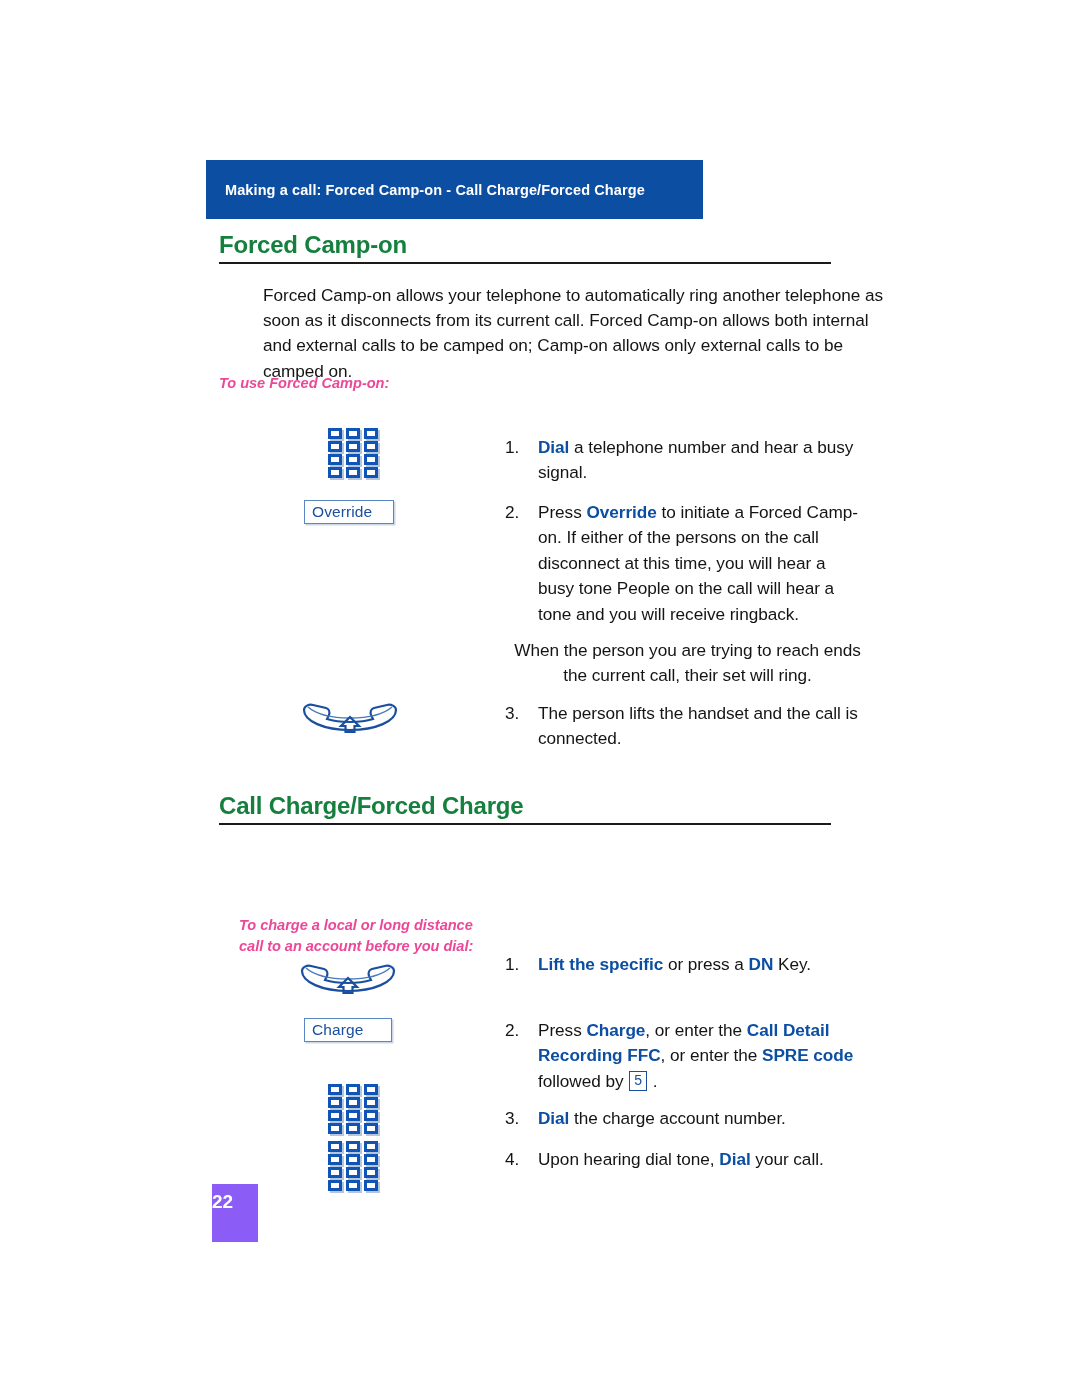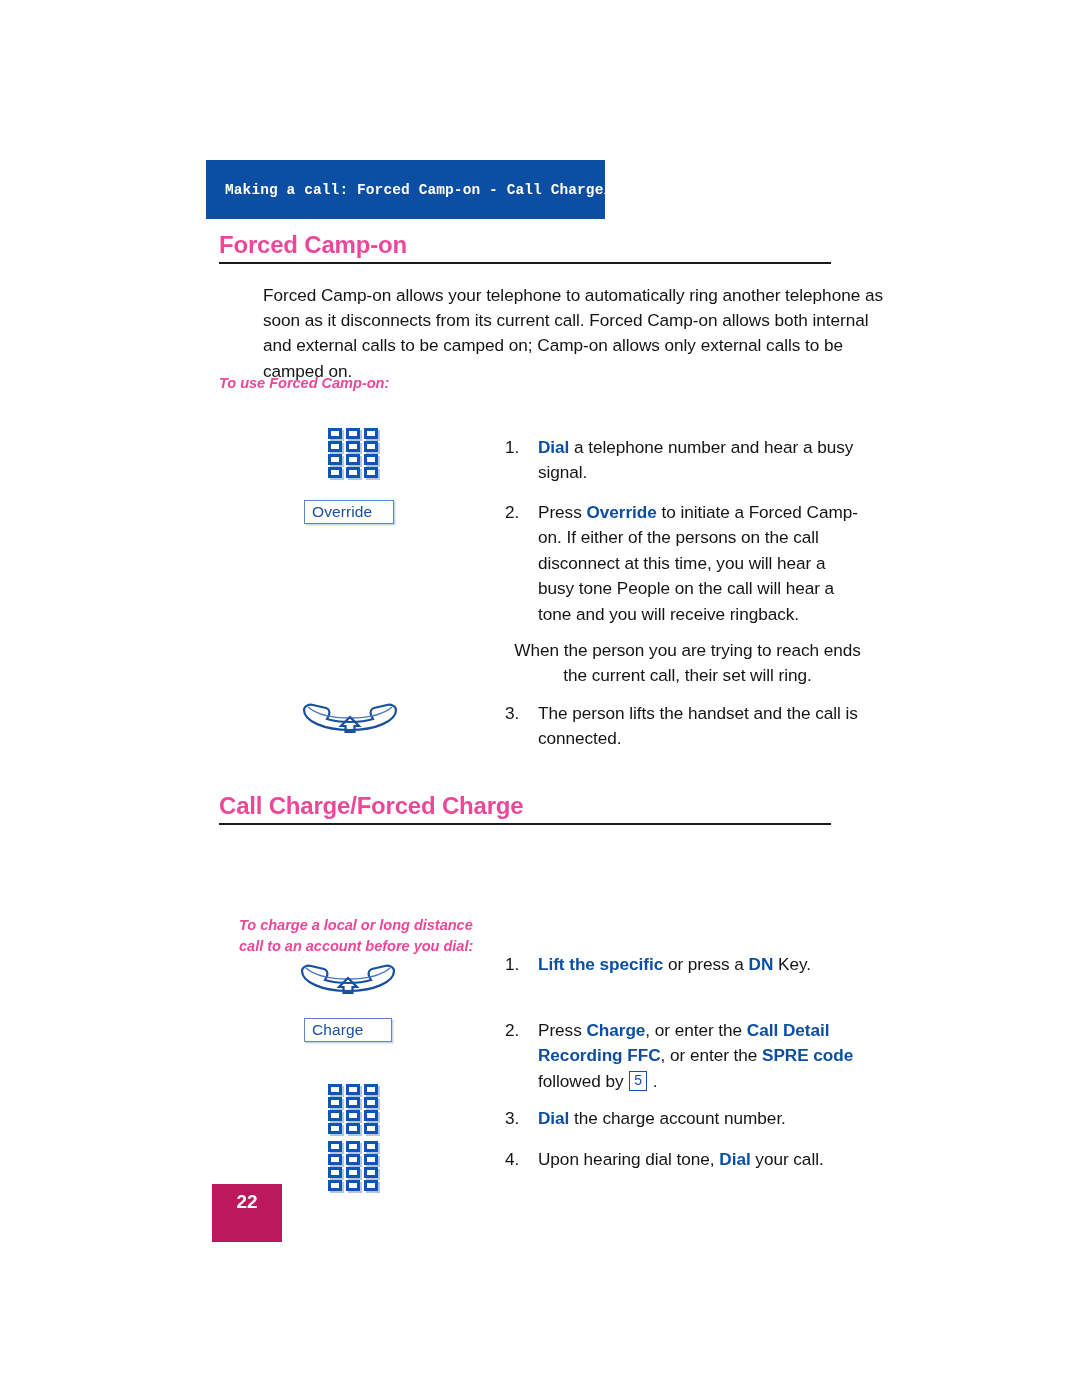--- a/index.html
+++ b/index.html
@@ -23,46 +23,45 @@
     left: 0; top: 0;
     width: 1080px; height: 1397px;
     background: #fff;
   }
 
   
   .banner {
     position: absolute;
     left: 206px;
     top: 160px;
-    width: 399px;
+    width: 497px;
     height: 59px;
     background: #0B4EA2;
     display: flex;
     align-items: center;
-    font-family: Liberation Mono, monospace;
   }
   .banner-title {
     color: #ffffff;
     font-size: 14.5px;
     font-weight: bold;
     letter-spacing: 0.1px;
     padding-left: 19px;
     white-space: nowrap;
   }
 
   
   .section-head {
     position: absolute;
     left: 219px;
     width: 612px;
   }
   .section-head .h1 {
     font-size: 24px;
     font-weight: bold;
-    color: #ec4899;
+    color: #15803d;
     letter-spacing: -0.2px;
     line-height: 1.1;
     padding-bottom: 4px;
   }
   .section-head .rule {
     border-bottom: 2.2px solid #1a1a1a;
     width: 612px;
   }
 
   
@@ -171,26 +170,26 @@
     padding: 1.5px 4px 2px 4px;
     vertical-align: 1.5px;
     margin: 0 1px;
   }
 
   
   .page-number {
     position: absolute;
     left: 212px;
     top: 1184px;
-    width: 70px;
+    width: 46px;
     height: 58px;
-    background: #be185d;
+    background: #8b5cf6;
     display: flex;
     align-items: flex-start;
-    justify-content: center;
+    justify-content: flex-start;
   }
   .page-number span {
     color: #ffffff;
     font-size: 19px;
     font-weight: bold;
     padding-top: 7px;
   }
 </style>
 </head>
 <body>

